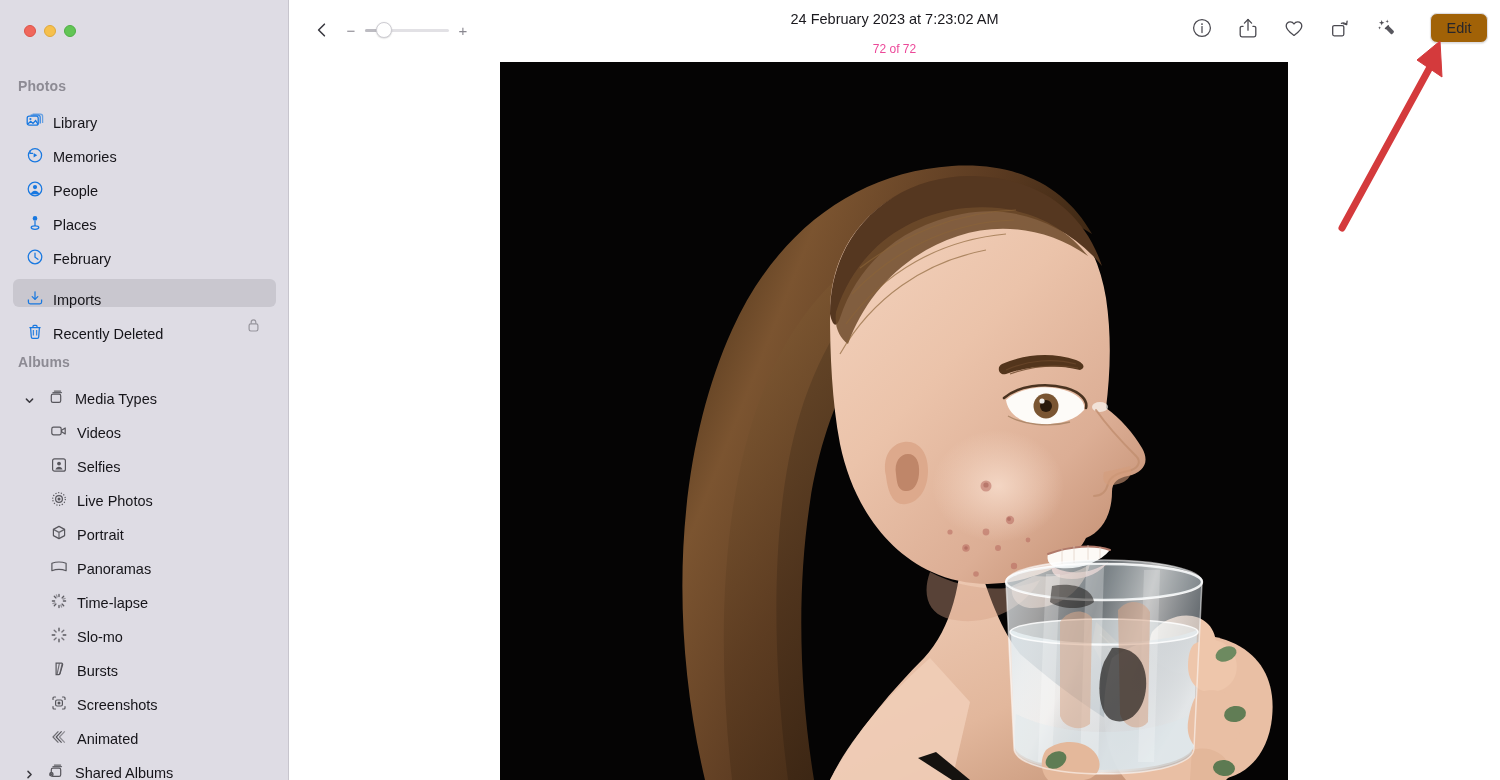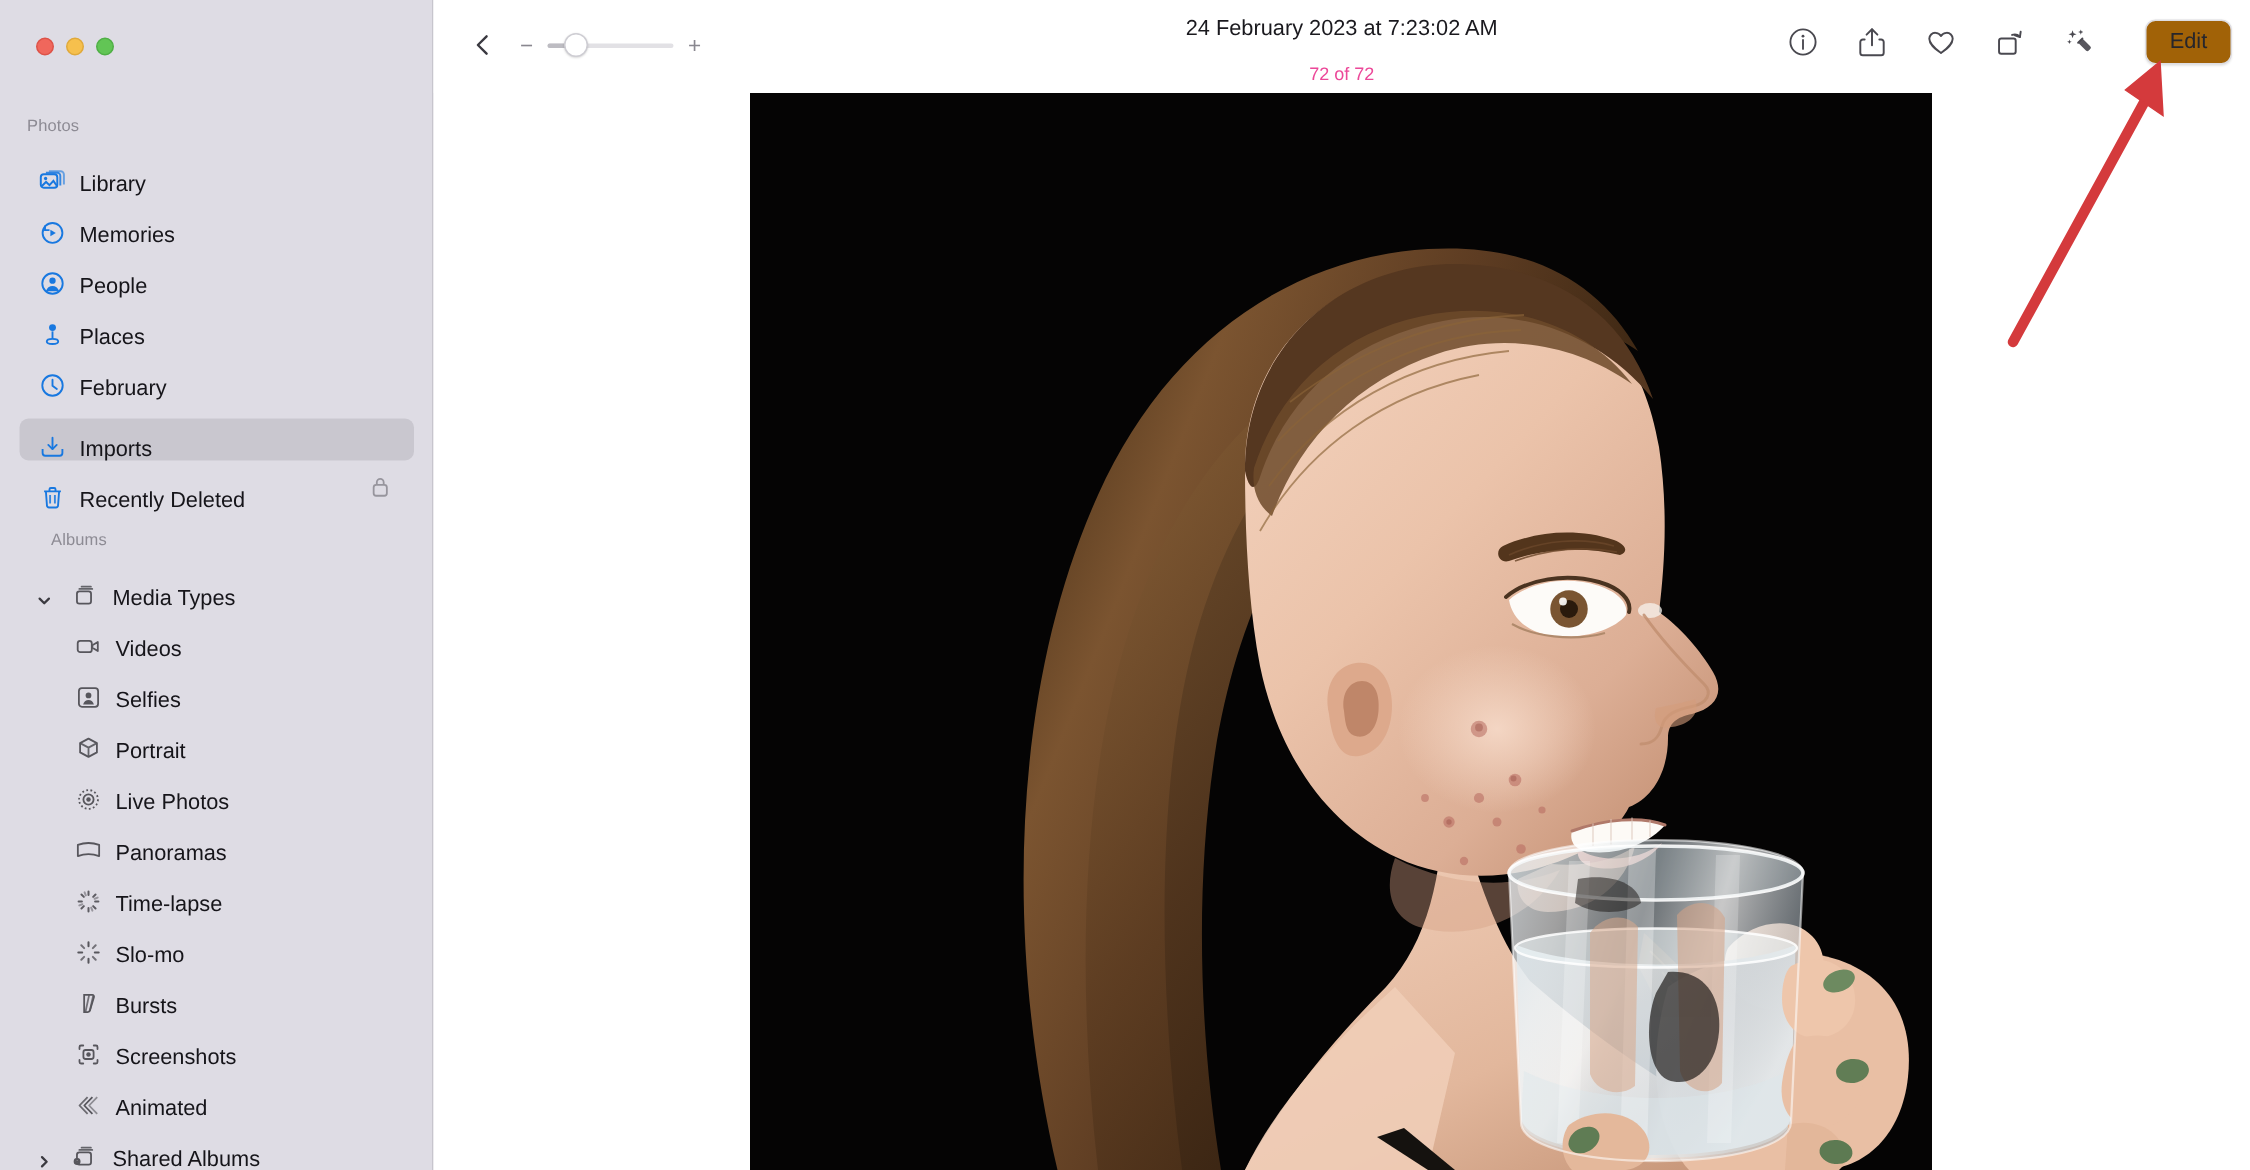--- a/index.html
+++ b/index.html
@@ -36,28 +36,28 @@
   .tl {
     width: 12px; height: 12px;
     border-radius: 50%;
     display: block;
   }
   .tl.red    { background: #f0675c; border: 0.5px solid #dd5247; }
   .tl.yellow { background: #f6c04d; border: 0.5px solid #e0a93a; }
   .tl.green  { background: #62c555; border: 0.5px solid #4faf45; }
 
   .section-header {
-    font-size: 11px;
-    font-weight: 400;
+    font-size: 14px;
+    font-weight: 700;
     color: #8d8b94;
     padding: 0 0 0 18px;
     letter-spacing: 0.1px;
   }
   #photos-section-header { position: absolute; top: 78px; left: 0; }
-  #albums-section-header { position: absolute; top: 354px; left: 16px; }
+  #albums-section-header { position: absolute; top: 354px; left: 0; }
 
   .nav-list { position: absolute; left: 0; width: 289px; }
   #photos-list { top: 102px; }
   #albums-list { top: 378px; }
 
   .nav-item {
     display: flex;
     align-items: flex-end;
     height: 28px;
     margin: 0 13px 6px 13px;
@@ -355,37 +355,37 @@
             <rect x="2.6" y="2.8" width="12.8" height="12.4" rx="2"></rect>
             <circle cx="9" cy="7.6" r="1.9" fill="currentColor" stroke="none"></circle>
             <path d="M5.4 13.6c.6-1.9 2-2.9 3.6-2.9s3 1 3.6 2.9z" fill="currentColor" stroke="none"></path>
           </svg>
         </span>
         <span class="label">Selfies</span>
       </div>
 
       <div class="nav-item child">
         <span class="icon gray">
-          <svg width="18" height="18" viewBox="0 0 18 18" fill="none" stroke="currentColor" stroke-width="1.2" stroke-linejoin="round">
-            <path d="M9 2.4l5.6 3v6.2L9 14.6 3.4 11.6V5.4z"></path>
-            <path d="M3.4 5.4L9 8.4l5.6-3M9 8.4v6.2" opacity=".9"></path>
-          </svg>
-        </span>
-        <span class="label">Portrait</span>
-      </div>
-
-      <div class="nav-item child">
-        <span class="icon gray">
           <svg width="18" height="18" viewBox="0 0 18 18" fill="none" stroke="currentColor" stroke-width="1.2">
             <circle cx="9" cy="9" r="6.3" stroke-dasharray="1.2 1.6"></circle>
             <circle cx="9" cy="9" r="3.4"></circle>
             <circle cx="9" cy="9" r="1.5" fill="currentColor" stroke="none"></circle>
           </svg>
         </span>
         <span class="label">Live Photos</span>
+      </div>
+
+      <div class="nav-item child">
+        <span class="icon gray">
+          <svg width="18" height="18" viewBox="0 0 18 18" fill="none" stroke="currentColor" stroke-width="1.2" stroke-linejoin="round">
+            <path d="M9 2.4l5.6 3v6.2L9 14.6 3.4 11.6V5.4z"></path>
+            <path d="M3.4 5.4L9 8.4l5.6-3M9 8.4v6.2" opacity=".9"></path>
+          </svg>
+        </span>
+        <span class="label">Portrait</span>
       </div>
 
       <div class="nav-item child">
         <span class="icon gray">
           <svg width="18" height="18" viewBox="0 0 18 18" fill="none" stroke="currentColor" stroke-width="1.2" stroke-linejoin="round">
             <path d="M1.9 5.3c2.4-.9 4.8-1.3 7.1-1.3s4.7.4 7.1 1.3v7.4c-2.4-.9-4.8-1.3-7.1-1.3s-4.7.4-7.1 1.3z"></path>
           </svg>
         </span>
         <span class="label">Panoramas</span>
       </div>

